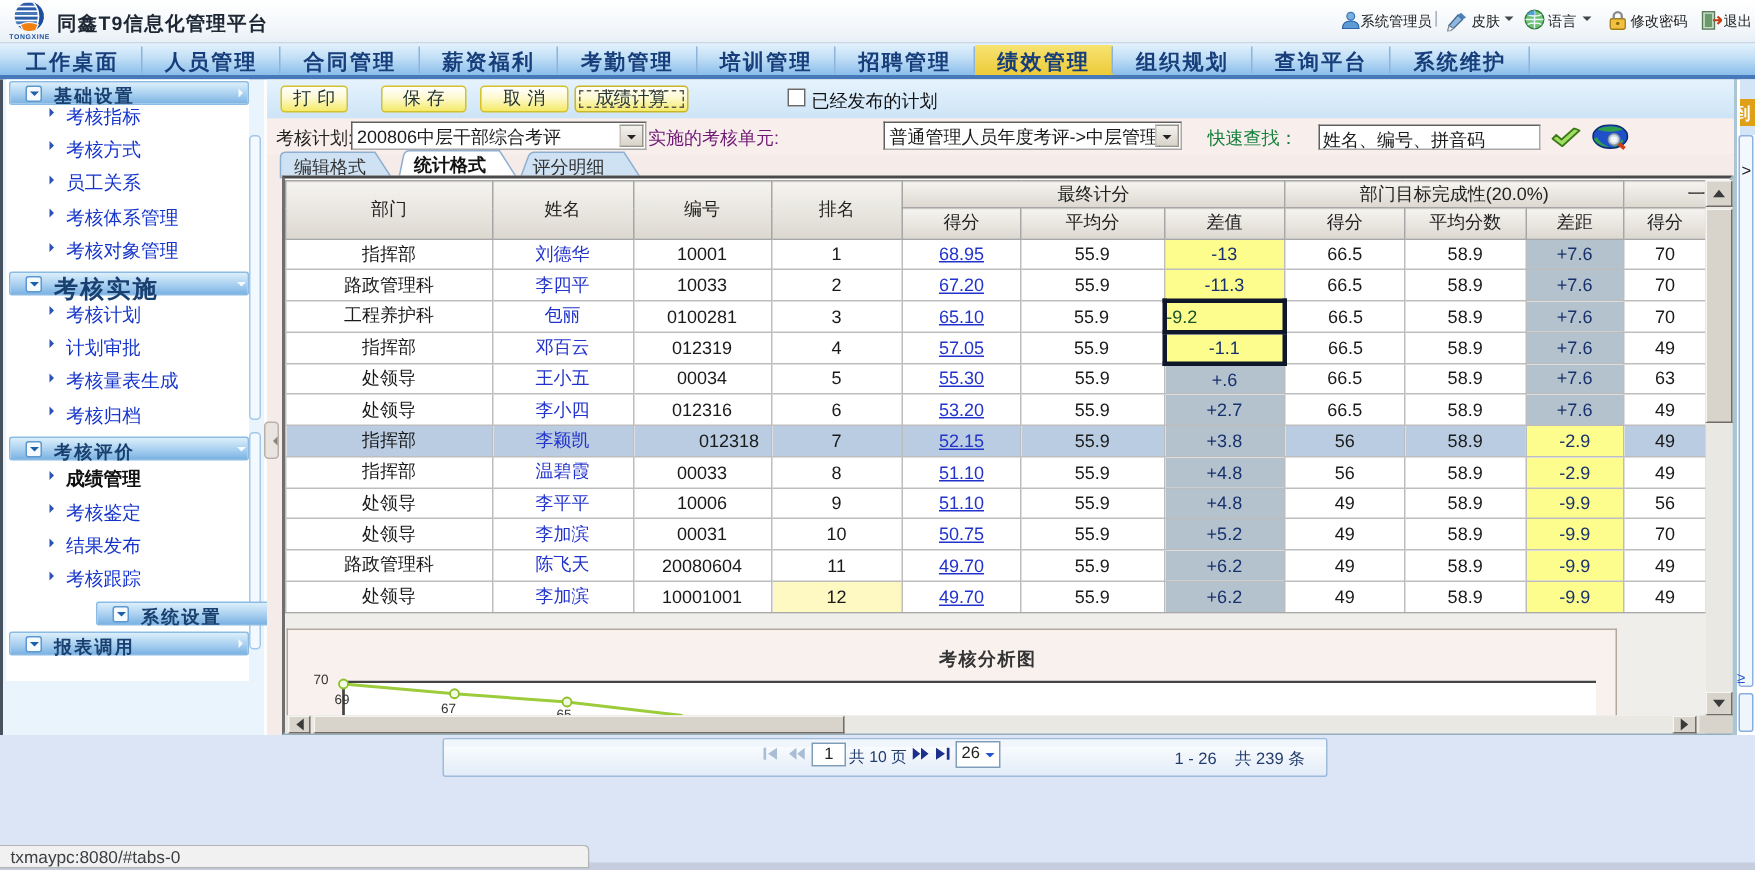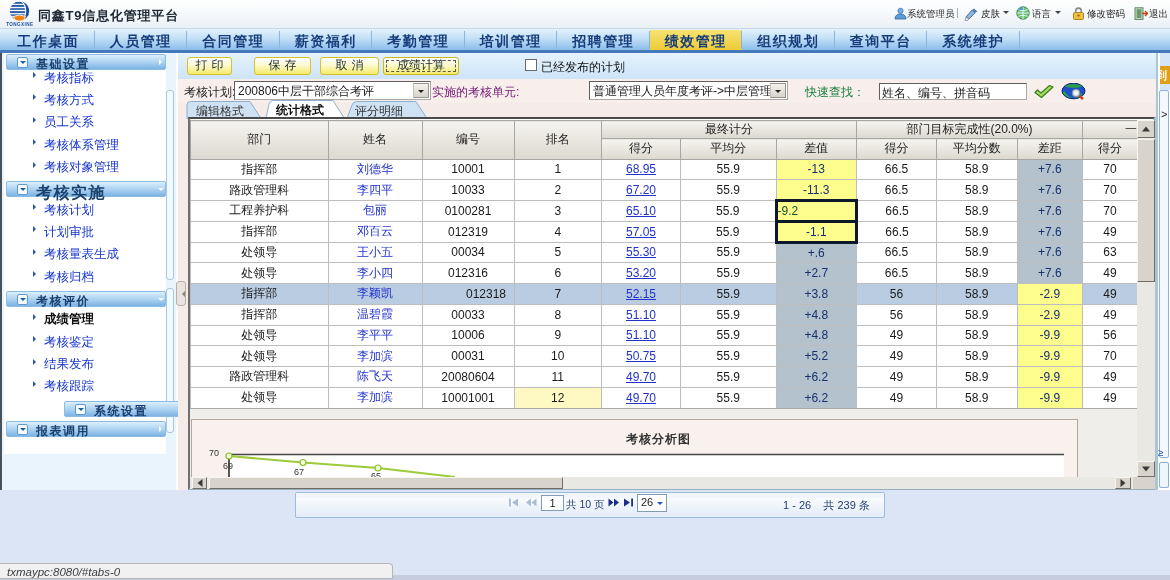--- a/index.html
+++ b/index.html
@@ -454,13 +454,13 @@
     <path d="M1 0.5 L7 4.5 L1 8.5 Z" fill="#1c2f8c"></path>
     <rect x="8.2" y="0.5" width="1.8" height="8" fill="#1c2f8c"></rect>
   </svg>
 <div class="ab" style="left:637px;top:494px;width:30px;height:18px;background:#fff;border:1px solid #7f9db9;">
     <span style="position:absolute;left:3px;top:1px;font-size:11px;color:#222;">26</span>
     <span style="position:absolute;right:3px;top:7px;width:0;height:0;border:3.5px solid transparent;border-top-color:#2255cc;"></span>
   </div>
 <div class="ab txt" style="left:783px;top:498px;font-size:11px;color:#223c6e;">1 - 26&nbsp;&nbsp;&nbsp;&nbsp;共 239 条</div>
 <div class="ab" style="left:0;top:575px;width:1170px;height:5px;background:#c5cdde;"></div>
 <div class="ab" style="left:0;top:563px;width:393px;height:16px;background:#f1f1f1;border:1px solid #b5b5b5;border-left:none;border-top-right-radius:4px;">
-    <span style="position:absolute;left:7px;top:2px;font-size:11.5px;color:#3c4043;white-space:nowrap;font-style:italic;">txmaypc:8080/#tabs-0</span>
+    <span style="position:absolute;left:7px;top:2px;font-size:11.5px;color:#3c4043;white-space:nowrap;">txmaypc:8080/#tabs-0</span>
   </div>
 </body></html>

